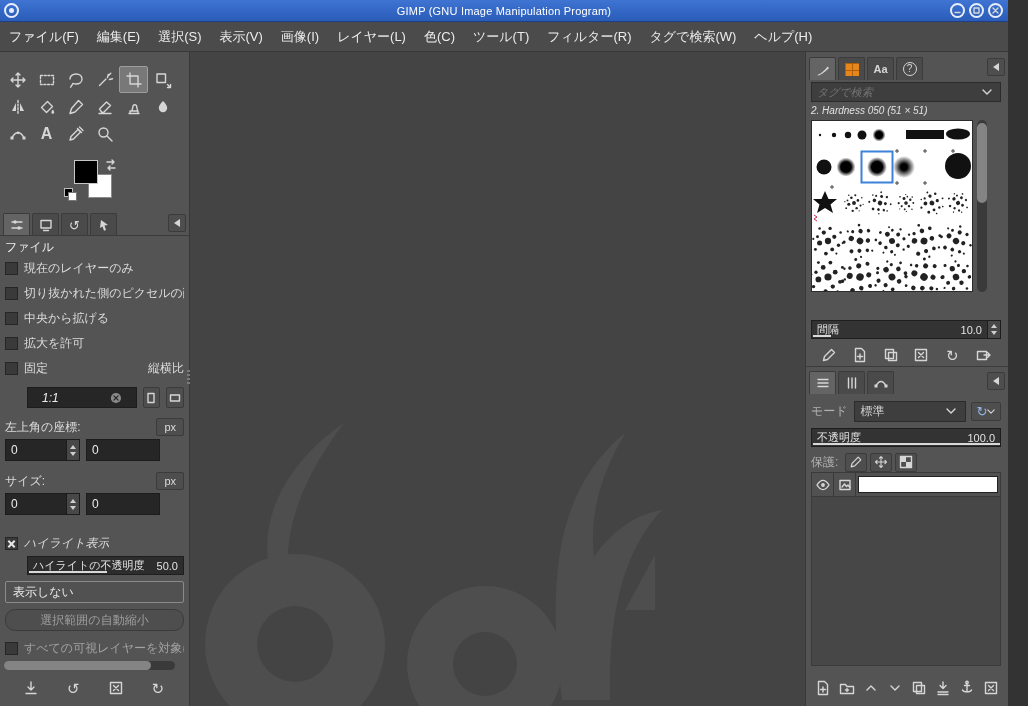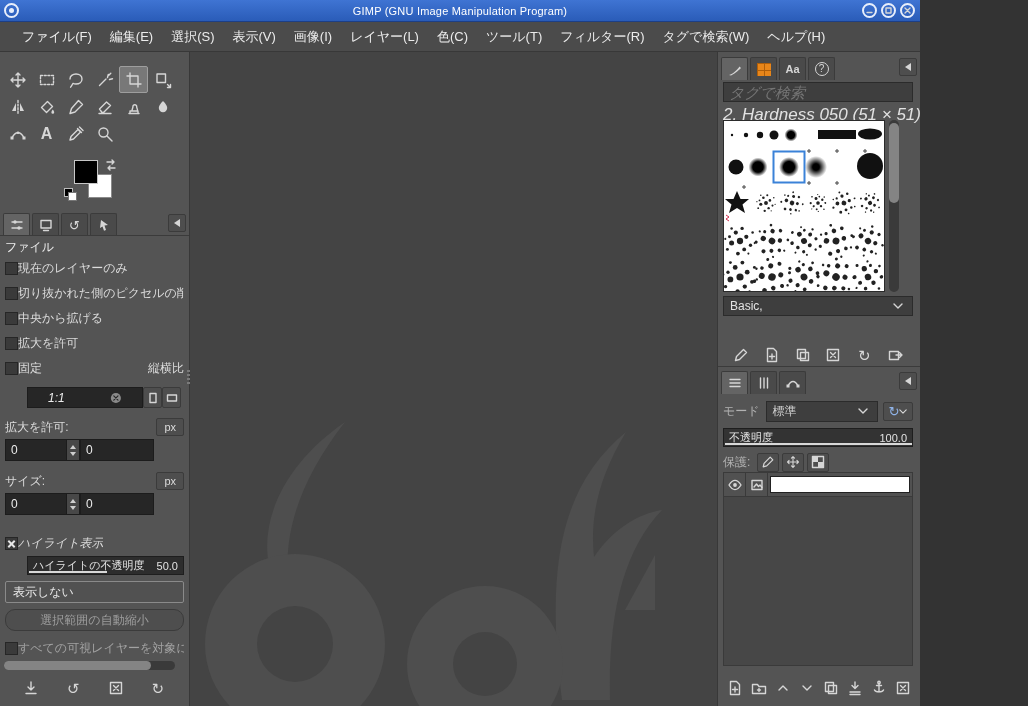--- a/index.html
+++ b/index.html
@@ -1,29 +1,29 @@
 <!DOCTYPE html>
 <html><head>
 <meta charset="utf-8">
 <style>
   * { box-sizing: border-box; margin: 0; padding: 0; }
   body { background:#333; font-family:"Liberation Sans","DejaVu Sans",sans-serif; }
-  #app { position:relative; width:920px; height:706px; overflow:hidden; background:#f97316; color:#dcdcdc; font-size:12px; }
+  #app { position:relative; width:1008px; height:706px; overflow:hidden; background:#f97316; color:#dcdcdc; font-size:12px; }
 
   
   .titlebar{position:absolute;top:0;left:0;right:0;height:22px;background:linear-gradient(#3f74d3,#2a5cb8);display:flex;align-items:center;color:#fff;border-bottom:1px solid #1d3f86;}
   .win-icon{width:15px;height:15px;border:2px solid #e7eefb;border-radius:50%;margin-left:4px;position:relative;}
   .win-icon::after{content:"";position:absolute;left:3px;top:3px;width:5px;height:5px;border-radius:50%;background:#e7eefb;}
   .title-text{position:absolute;left:50%;transform:translateX(-50%);font-size:11px;letter-spacing:.2px;}
   .tb-btns{position:absolute;right:5px;top:3px;display:flex;gap:4px;}
   .wbtn{width:15px;height:15px;border:2px solid #e7eefb;border-radius:50%;position:relative;}
   .wbtn svg{position:absolute;left:1px;top:1px;}
 
   
-  .menubar{position:absolute;top:22px;left:0;right:0;height:30px;background:#4b4b4b;border-bottom:1px solid #383838;display:flex;align-items:center;padding-left:13px;}
+  .menubar{position:absolute;top:22px;left:0;right:0;height:30px;background:#4b4b4b;border-bottom:1px solid #383838;display:flex;align-items:center;padding-left:0;}
   .menu-item{padding:5px 9px;font-size:13px;color:#ececec;white-space:nowrap;}
 
   
   .left-panel{position:absolute;top:52px;left:0;width:190px;bottom:0;background:#545454;border-right:1px solid #383838;}
   .canvas{position:absolute;top:52px;left:190px;right:203px;bottom:0;background:#444;overflow:hidden;}
   .right-panel{position:absolute;top:52px;right:0;width:203px;bottom:0;background:#545454;border-left:1px solid #383838;margin-left:36px;}
 
   
   .svgi path,.svgi rect,.svgi circle,.svgi ellipse,.svgi line,.svgi polygon{stroke:#d6d6d6;fill:none;stroke-width:1.4;stroke-linecap:round;stroke-linejoin:round;}
   .svgi .f{fill:#d6d6d6;stroke:none;}
@@ -44,29 +44,29 @@
   
   .dock-tabs{position:absolute;left:3px;right:3px;height:26px;display:flex;align-items:flex-end;gap:2px;}
   .dock-tab{width:27px;height:23px;display:flex;align-items:center;justify-content:center;background:#4a4a4a;border:1px solid #3b3b3b;border-bottom:none;border-radius:2px 2px 0 0;}
   .dock-tab.active{background:#646464;}
   .dock-menu-btn{margin-left:auto;width:18px;height:18px;display:flex;align-items:center;justify-content:center;background:#4e4e4e;border:1px solid #3b3b3b;border-radius:2px;align-self:center;}
   .dock-sep{position:absolute;left:0;right:0;height:1px;background:#3b3b3b;}
 
   
   .opts{position:absolute;top:184px;left:0;right:0;bottom:50px;padding:2px 3px;overflow:hidden;}
   .opt-title{font-size:12px;color:#ededed;height:18px;padding:1px 2px;}
-  .opt-row{display:flex;align-items:center;height:25px;padding:0 2px;white-space:nowrap;overflow:hidden;}
+  .opt-row{display:flex;align-items:center;height:25px;gap:6px;padding:0 2px;white-space:nowrap;overflow:hidden;}
   .cb{width:13px;height:13px;background:#3a3a3a;border:1px solid #262626;flex:none;position:relative;}
   .cb.checked::before,.cb.checked::after{content:"";position:absolute;left:1px;top:5px;width:9px;height:2px;background:#e6e6e6;}
   .cb.checked::before{transform:rotate(45deg);}
   .cb.checked::after{transform:rotate(-45deg);}
   .opt-label{font-size:12px;color:#dcdcdc;overflow:hidden;text-overflow:clip;}
   .opt-label.dim{color:#a2a2a2;}
   .spacer{flex:1;}
-  .entry{background:#262626;border:1px solid #1c1c1c;color:#ececec;height:21px;display:flex;align-items:center;padding:0 20px;}
+  .entry{background:#262626;border:1px solid #1c1c1c;color:#ececec;height:21px;display:flex;align-items:center;padding:0 14px;}
   .entry input{background:transparent;border:none;outline:none;color:#ececec;font-style:italic;font-size:12px;width:100%;font-family:inherit;}
   .mini-btn{width:19px;height:21px;display:flex;align-items:center;justify-content:center;background:#4e4e4e;border:1px solid #3b3b3b;border-radius:2px;}
   .unit-btn{background:#4e4e4e;border:1px solid #3b3b3b;border-radius:2px;padding:2px 7px;font-size:11px;color:#dcdcdc;}
   .spin{display:flex;height:22px;}
   .spin-val{background:#262626;border:1px solid #1c1c1c;color:#ececec;display:flex;align-items:center;padding:0 5px;height:22px;}
   .arrs{width:13px;height:22px;background:#484848;border:1px solid #1c1c1c;border-left:none;display:flex;flex-direction:column;align-items:center;justify-content:center;gap:3px;}
   .tri-up{width:0;height:0;border-left:3px solid transparent;border-right:3px solid transparent;border-bottom:4px solid #cfcfcf;}
   .tri-dn{width:0;height:0;border-left:3px solid transparent;border-right:3px solid transparent;border-top:4px solid #cfcfcf;}
   .spinscale{position:relative;height:19px;background:#2d2d2d;border:1px solid #1e1e1e;display:flex;align-items:center;padding:0 5px;font-size:11px;overflow:hidden;}
   .ss-underline{position:absolute;left:1px;bottom:1px;height:2px;background:#d8d8d8;}
@@ -76,23 +76,23 @@
   .wide-btn{height:22px;background:#4e4e4e;border:1px solid #3b3b3b;display:flex;align-items:center;justify-content:center;color:#9e9e9e;border-radius:10px;text-align:center;}
   .hscroll{position:absolute;left:4px;right:14px;bottom:36px;height:9px;background:#3a3a3a;border-radius:5px;}
   .hthumb{width:86%;height:9px;background:#848484;border-radius:5px;}
   .panel-bottom{position:absolute;left:0;right:0;bottom:4px;height:28px;display:flex;align-items:center;justify-content:space-around;padding:0 10px;}
   .pb-btn{width:26px;height:24px;display:flex;align-items:center;justify-content:center;border-radius:2px;}
   .grip{position:absolute;right:-1px;top:318px;width:3px;height:14px;background:repeating-linear-gradient(#7a7a7a 0 2px,transparent 2px 4px);}
 
   
   .r-abs{position:absolute;left:5px;right:7px;}
   .search-combo{height:20px;background:#3e3e3e;border:1px solid #2b2b2b;display:flex;align-items:center;padding:0 5px;}
-  .search-combo input{flex:1;background:transparent;border:none;outline:none;color:#9c9c9c;font-style:italic;font-size:15px;font-family:inherit;}
+  .search-combo input{flex:1;background:transparent;border:none;outline:none;color:#9c9c9c;font-style:italic;font-size:11px;font-family:inherit;}
   .combo-arrow{width:16px;height:16px;display:flex;align-items:center;justify-content:center;}
-  .brush-name{font-style:italic;font-size:17px;color:#e2e2e2;white-space:nowrap;}
+  .brush-name{font-style:italic;font-size:10px;color:#e2e2e2;white-space:nowrap;}
   .brush-grid{position:absolute;top:68px;left:5px;width:162px;height:172px;background:#fff;border:1px solid #2b2b2b;}
   .vscroll{position:absolute;top:68px;left:171px;width:10px;height:172px;background:#3a3a3a;border-radius:5px;}
   .vthumb{position:absolute;top:3px;left:0;width:10px;height:80px;background:#848484;border-radius:5px;}
   .dark-combo{height:20px;background:#3e3e3e;border:1px solid #2b2b2b;display:flex;align-items:center;padding:0 6px;color:#e2e2e2;}
   .row-flex{display:flex;align-items:center;}
   .icon-row{display:flex;align-items:center;justify-content:space-between;padding:0 6px;}
   .ir-btn{width:24px;height:22px;display:flex;align-items:center;justify-content:center;border-radius:2px;}
   .mode-combo{height:21px;background:#3e3e3e;border:1px solid #2b2b2b;display:flex;align-items:center;padding:0 6px;color:#cfcfcf;flex:1;margin-left:6px;}
   .lock-btn{width:22px;height:19px;display:flex;align-items:center;justify-content:center;background:#4e4e4e;border:1px solid #3b3b3b;border-radius:2px;margin-right:3px;}
   .layer-list{position:absolute;top:420px;left:5px;right:7px;bottom:40px;background:#474747;border:1px solid #3a3a3a;}
@@ -313,21 +313,21 @@
             </svg>
           </span>
         <span class="mini-btn">
             <svg class="svgi" width="14" height="14" viewBox="0 0 14 14">
               <rect x="2.5" y="4" width="9" height="6"></rect>
             </svg>
           </span>
       </div>
 
       <div class="opt-row" style="margin-top:6px;height:22px;">
-        <span class="opt-label">拡大を許可:</span>
+        <span class="opt-label">左上角の座標:</span>
         <span class="spacer"></span>
         <span class="unit-btn">px</span>
       </div>
       <div class="opt-row" style="height:24px;">
         <span class="spin">
           <span class="spin-val" style="width:62px;">0</span>
           <span class="arrs">
               <span class="tri-up"></span>
               <span class="tri-dn"></span>
             </span>
@@ -527,29 +527,32 @@
           </g>
           <path d="M2 94l3 2-3 2 3 2" stroke="#d03050" stroke-width="1" fill="none"></path>
         </g>
         <rect x="49.5" y="30.5" width="31" height="31" fill="none" stroke="#3b82d8" stroke-width="2"></rect>
       </svg>
     </div>
     <div class="vscroll">
         <div class="vthumb"></div>
       </div>
 
-    <div class="r-abs dark-combo" style="top:244px;">
-      <span>Basic,</span>
-      <span class="combo-arrow" style="margin-left:auto;">
-          <svg class="svgi" width="10" height="8" viewBox="0 0 10 8">
-            <path d="M1 2l4 4 4-4"></path>
-          </svg>
-        </span>
-    </div>
-
+
+    <div class="r-abs row-flex" style="top:268px;height:19px;">
+      <div class="spinscale" style="flex:1;background:#333;">
+        <span class="ss-underline" style="width: 10%;"></span>
+        <span class="ss-label">間隔</span>
+        <span class="ss-value">10.0</span>
+      </div>
+      <span class="arrs" style="height:19px;">
+          <span class="tri-up"></span>
+          <span class="tri-dn"></span>
+        </span>
+    </div>
 
     <div class="r-abs icon-row" style="top:292px;">
       <span class="ir-btn">
           <svg class="svgi" width="16" height="16" viewBox="0 0 16 16">
             <path d="M10.5 2.5l3 3-7 7-4 1 1-4z"></path>
           </svg>
         </span>
       <span class="ir-btn">
           <svg class="svgi" width="16" height="16" viewBox="0 0 16 16">
             <path d="M3.5 1.5h6l3 3v10h-9z"></path>

